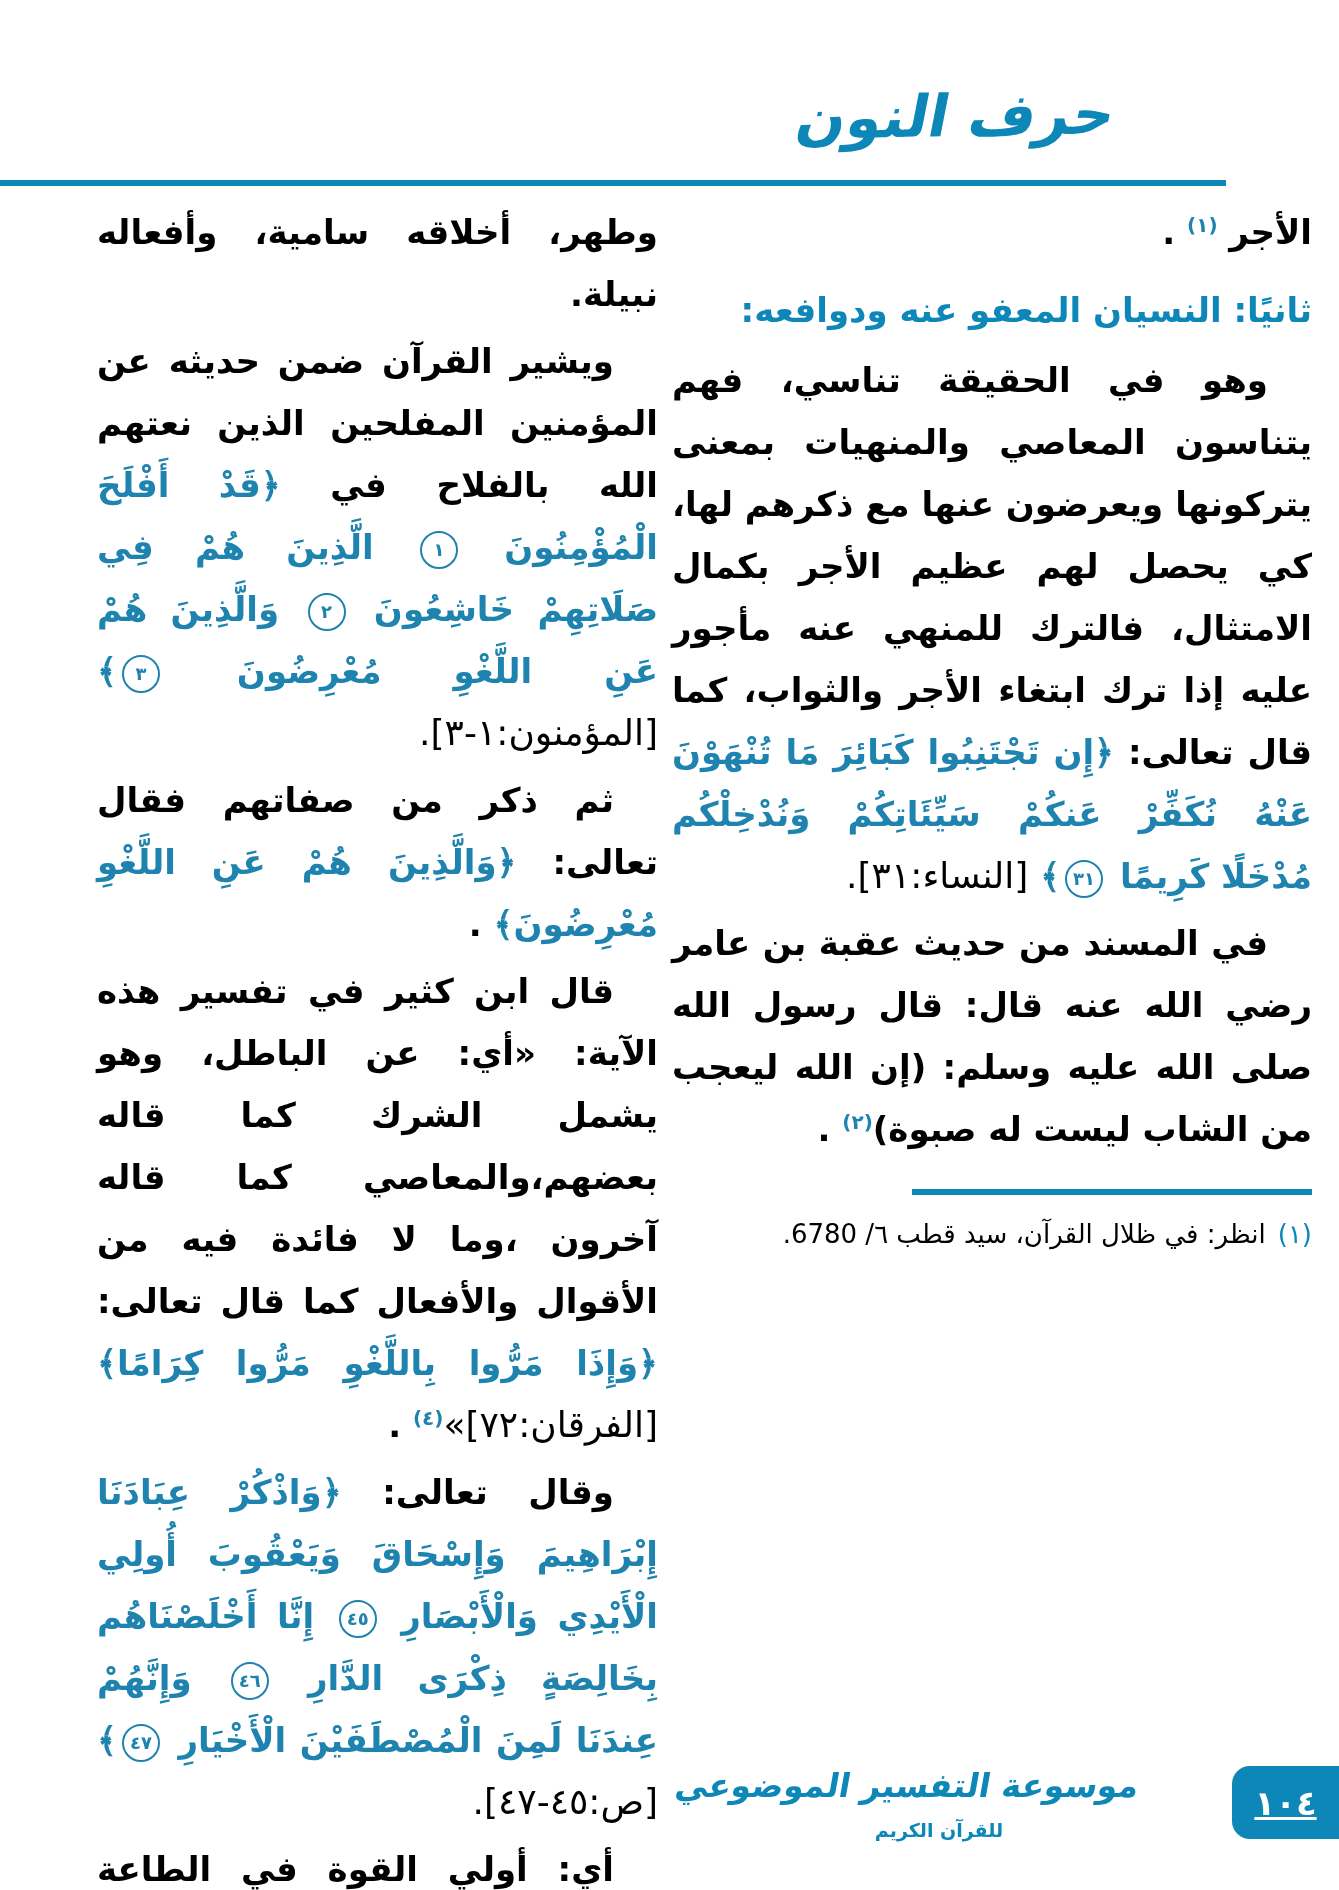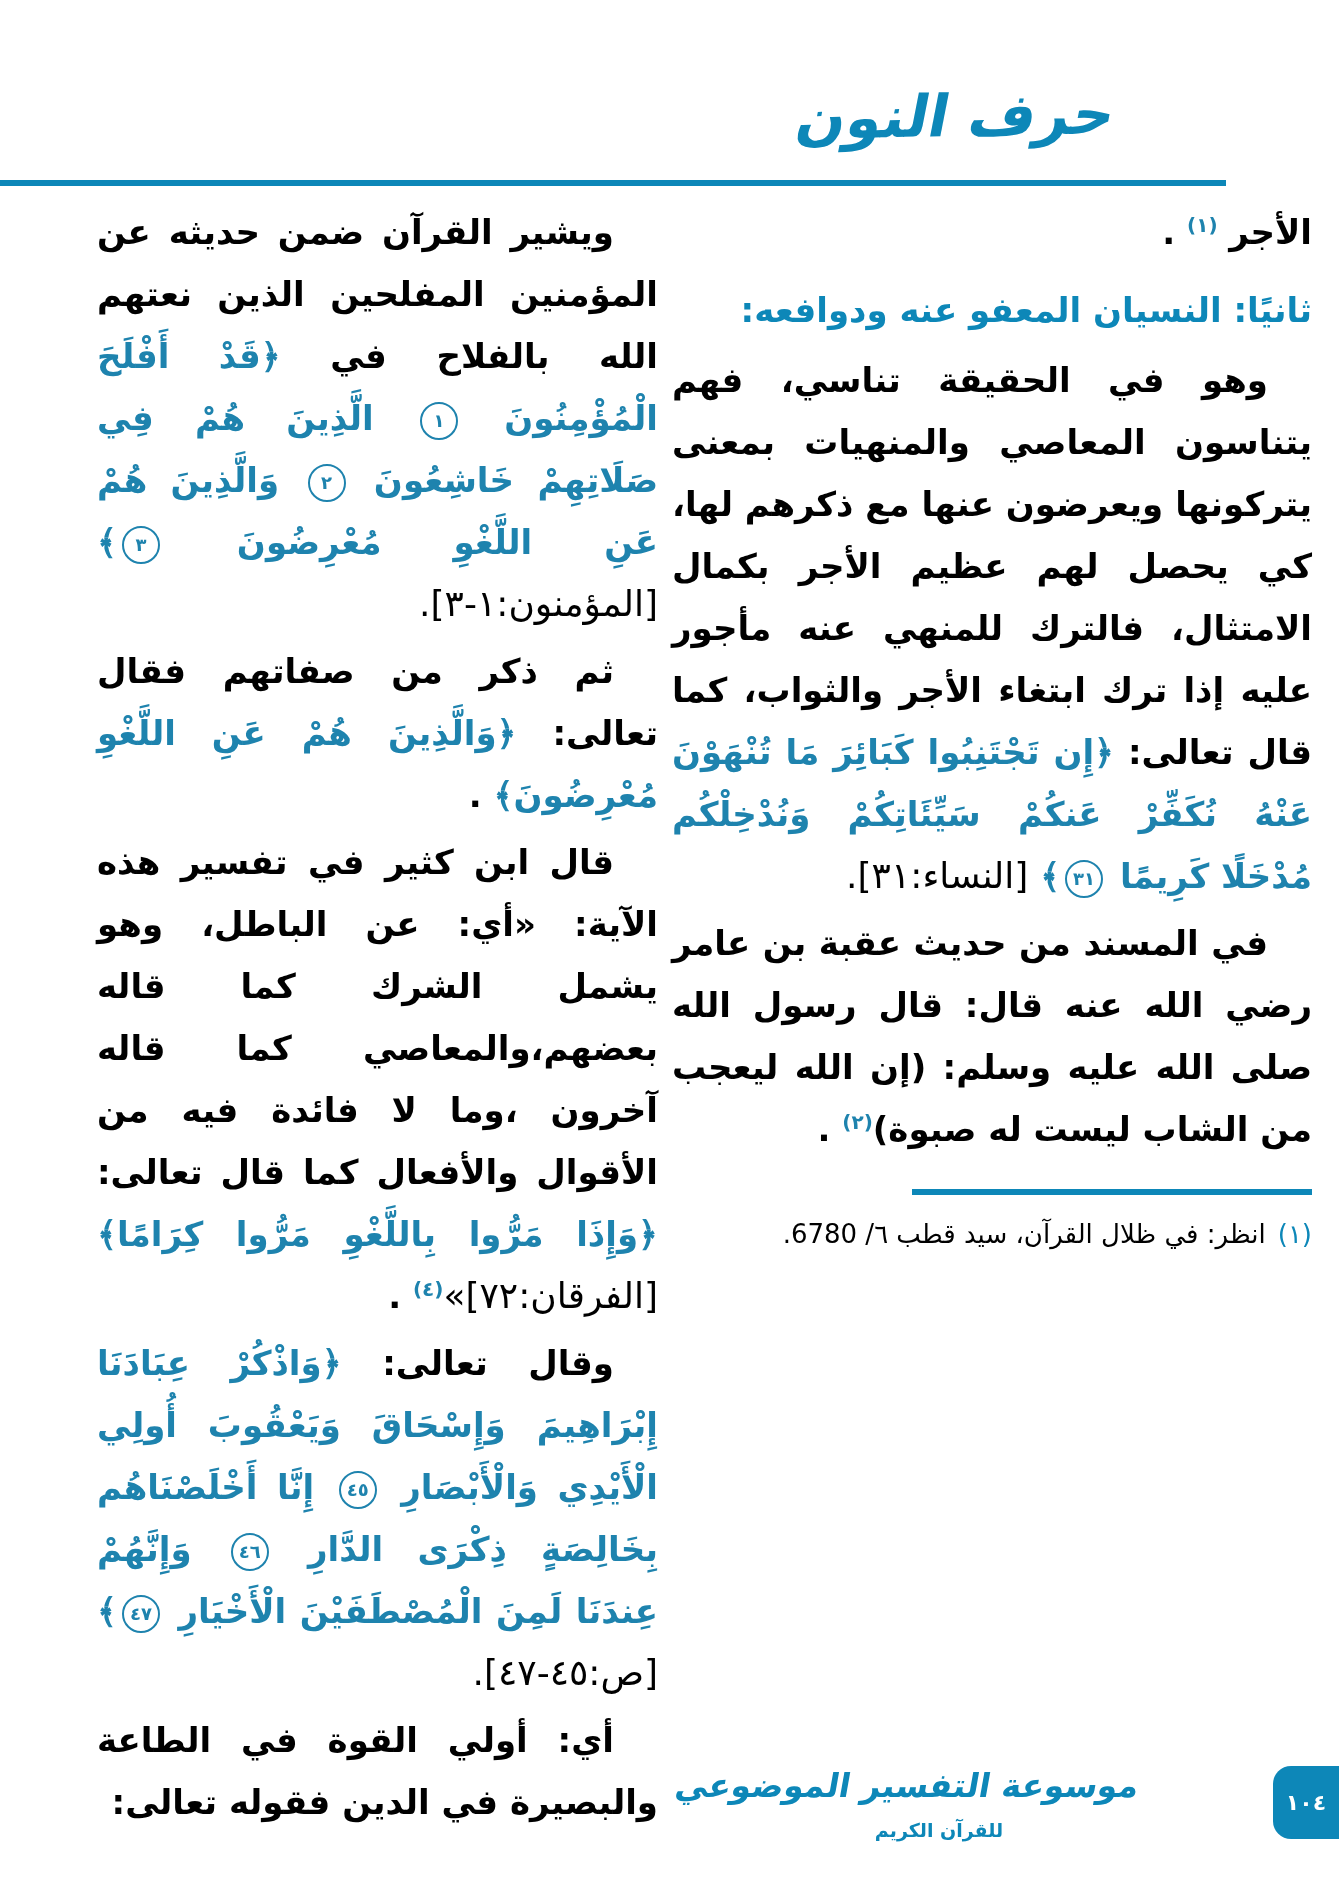--- a/index.html
+++ b/index.html
@@ -106,26 +106,26 @@
     font-size:33px;font-weight:bold;
     transform:skewX(-10deg);
     white-space:nowrap;
   }
   .logo-line2{
     font-size:19px;font-weight:bold;
     margin-top:14px;
   }
   .page-badge{
     position:absolute;top:1766px;right:0;
-    width:66px;height:73px;
+    width:107px;height:73px;
     background:var(--accent);
     border-radius:18px 0 0 18px;
     color:#fff;
     display:flex;align-items:center;justify-content:center;
-    font-size:22px;font-weight:bold;
+    font-size:34px;font-weight:bold;text-decoration:underline;
   }
 </style>
 </head>
 <body>
 
 <div class="page">
 
   <div class="header-title">حرف النون</div>
 
   <div class="header-rule"></div>
@@ -145,20 +145,21 @@
             <div class="fn">
               <span class="fn-num">(١)</span>
               <span class="fn-text">انظر: في ظلال القرآن، سيد قطب ٦/ 6780.</span>
             </div>
           </div>
       </div>
     </div>
 
     <div class="col col-left">
       <div>
+          <p class="block"><span class="seg-t">وطهر، أخلاقه سامية، وأفعاله نبيلة.</span></p>
           <p class="block indent"><span class="seg-t">ويشير القرآن ضمن حديثه عن المؤمنين المفلحين الذين نعتهم الله بالفلاح في </span><span class="seg-q">﴿قَدْ أَفْلَحَ الْمُؤْمِنُونَ </span><span class="seg-v">١</span><span class="seg-q"> الَّذِينَ هُمْ فِي صَلَاتِهِمْ خَاشِعُونَ </span><span class="seg-v">٢</span><span class="seg-q"> وَالَّذِينَ هُمْ عَنِ اللَّغْوِ مُعْرِضُونَ </span><span class="seg-v">٣</span><span class="seg-q">﴾ </span><span class="seg-r">[المؤمنون:١-٣].</span></p>
           <p class="block indent"><span class="seg-t">ثم ذكر من صفاتهم فقال تعالى: </span><span class="seg-q">﴿وَالَّذِينَ هُمْ عَنِ اللَّغْوِ مُعْرِضُونَ﴾</span><span class="seg-t"> .</span></p>
           <p class="block indent"><span class="seg-t">قال ابن كثير في تفسير هذه الآية: «أي: عن الباطل، وهو يشمل الشرك كما قاله بعضهم،والمعاصي كما قاله آخرون ،وما لا فائدة فيه من الأقوال والأفعال كما قال تعالى: </span><span class="seg-q">﴿وَإِذَا مَرُّوا بِاللَّغْوِ مَرُّوا كِرَامًا﴾</span><span class="seg-t"> </span><span class="seg-r">[الفرقان:٧٢]»</span><span class="seg-s">(٤)</span><span class="seg-t"> .</span></p>
           <p class="block indent"><span class="seg-t">وقال تعالى: </span><span class="seg-q">﴿وَاذْكُرْ عِبَادَنَا إِبْرَاهِيمَ وَإِسْحَاقَ وَيَعْقُوبَ أُولِي الْأَيْدِي وَالْأَبْصَارِ </span><span class="seg-v">٤٥</span><span class="seg-q"> إِنَّا أَخْلَصْنَاهُم بِخَالِصَةٍ ذِكْرَى الدَّارِ </span><span class="seg-v">٤٦</span><span class="seg-q"> وَإِنَّهُمْ عِندَنَا لَمِنَ الْمُصْطَفَيْنَ الْأَخْيَارِ </span><span class="seg-v">٤٧</span><span class="seg-q">﴾ </span><span class="seg-r">[ص:٤٥-٤٧].</span></p>
           <p class="block indent"><span class="seg-t">أي: أولي القوة في الطاعة والبصيرة في الدين فقوله تعالى: </span></p>
         </div>
 
     </div>
 
   </div>

